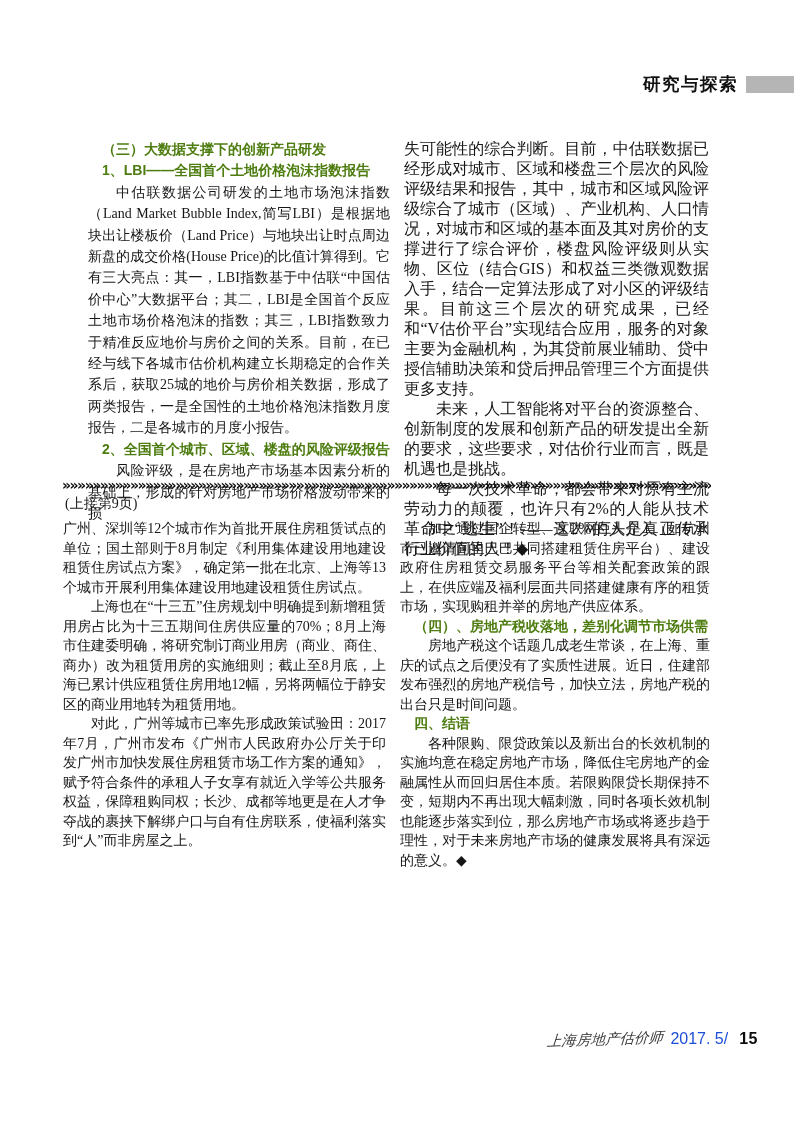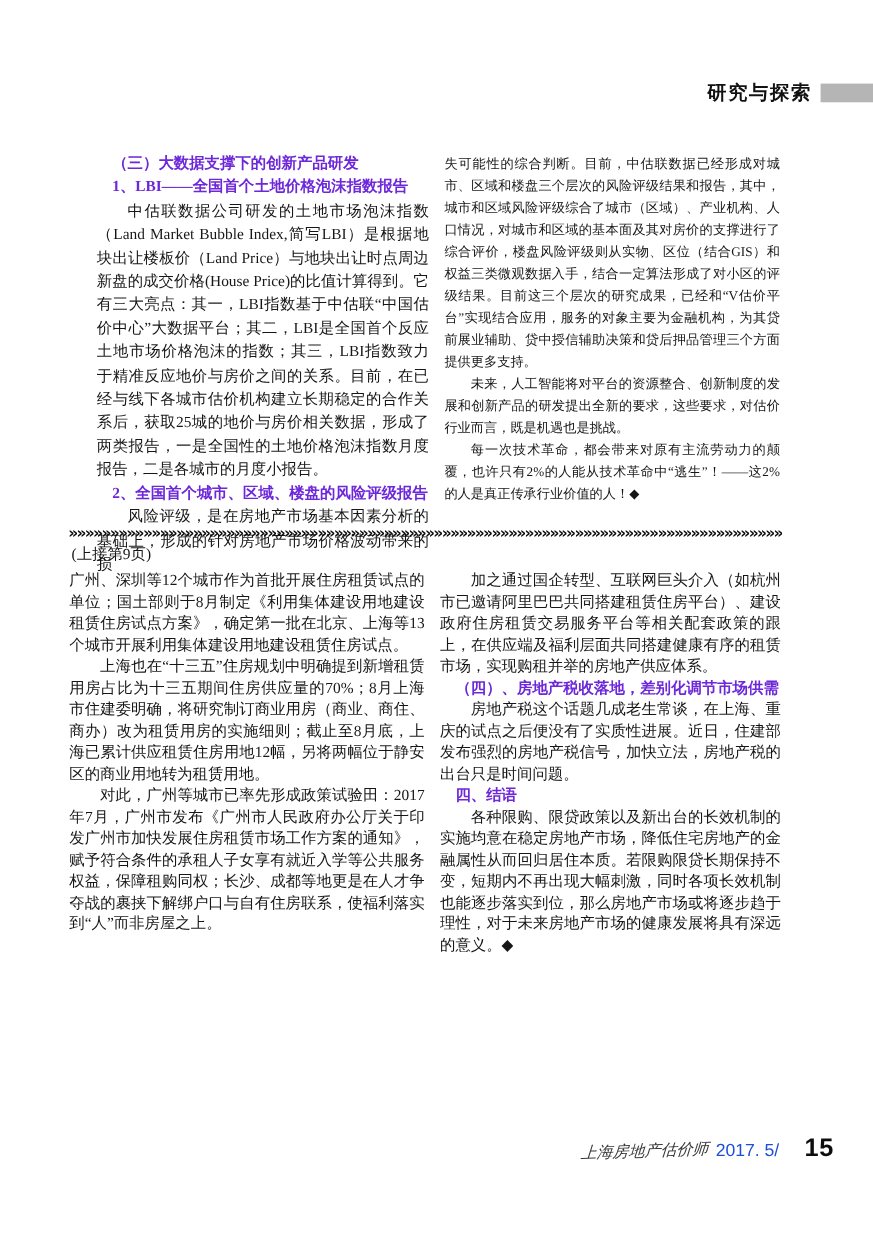--- a/index.html
+++ b/index.html
@@ -16,45 +16,45 @@
     font-family:"Liberation Sans","DejaVu Sans",sans-serif;
     font-weight:700; font-size:17.5px; letter-spacing:1.5px; color:#111;
   }
   .hdr-bar { width:48px; height:17px; background:#b5b5b5; margin-left:8px; }
 
   .col { position:absolute; text-align:justify; }
   .col p { margin:0; }
   p.indent { text-indent:2em; }
   p.noindent { text-indent:0; }
   p.hd {
-    font-family:Liberation Serif, serif;
-    font-weight:700; text-indent:1em; color:#6d28d9;
+    font-family:Liberation Sans, sans-serif;
+    font-weight:700; text-indent:1em; color:#4d7c0f;
   }
   #col-top-left  { top:139px; left:88px;  width:302px; font-size:14px; line-height:21.4px; }
-  #col-top-right { top:139px; left:404px; width:305px; font-size:12px; line-height:20px; }
+  #col-top-right { top:139px; left:404px; width:305px; font-size:16px; line-height:20px; }
   #col-bot-left  { top:519px; left:63px;  width:323px; font-size:14px; line-height:19.5px; }
   #col-bot-right { top:519px; left:400px; width:310px; font-size:14px; line-height:19.5px; }
 
   .divider {
     position:absolute; top:478px; left:62px; width:649px; height:15px;
     overflow:hidden; white-space:nowrap;
     font-family:"DejaVu Sans",sans-serif;
     font-size:14px; font-weight:700; letter-spacing:-1.5px; line-height:15px; color:#0d0d0d;
   }
   .cont-note { position:absolute; top:495px; left:65px; font-size:14px; }
 
   .footer { position:absolute; top:1030px; right:36px; display:flex; align-items:baseline; gap:7px; }
   .journal {
     font-family:"DejaVu Serif",serif; font-style:italic;
     font-size:14.5px; color:#3a3a3a; transform:rotate(-2deg) skewX(-6deg);
   }
   .issue { font-family:"Liberation Sans","DejaVu Sans",sans-serif; font-size:16px; color:#1d4ed8; }
   .pagenum {
     font-family:"Liberation Sans","DejaVu Sans",sans-serif;
-    font-size:23px; font-weight:600; letter-spacing:0.5px; color:#0d0d0d; margin-left:16px;
+    font-size:16px; font-weight:600; letter-spacing:0.5px; color:#0d0d0d; margin-left:4px;
   }
 </style>
 </head>
 <body>
 
 <div class="hdr">
   <span class="hdr-title">研究与探索</span>
   <span class="hdr-bar"></span>
 </div>
 

